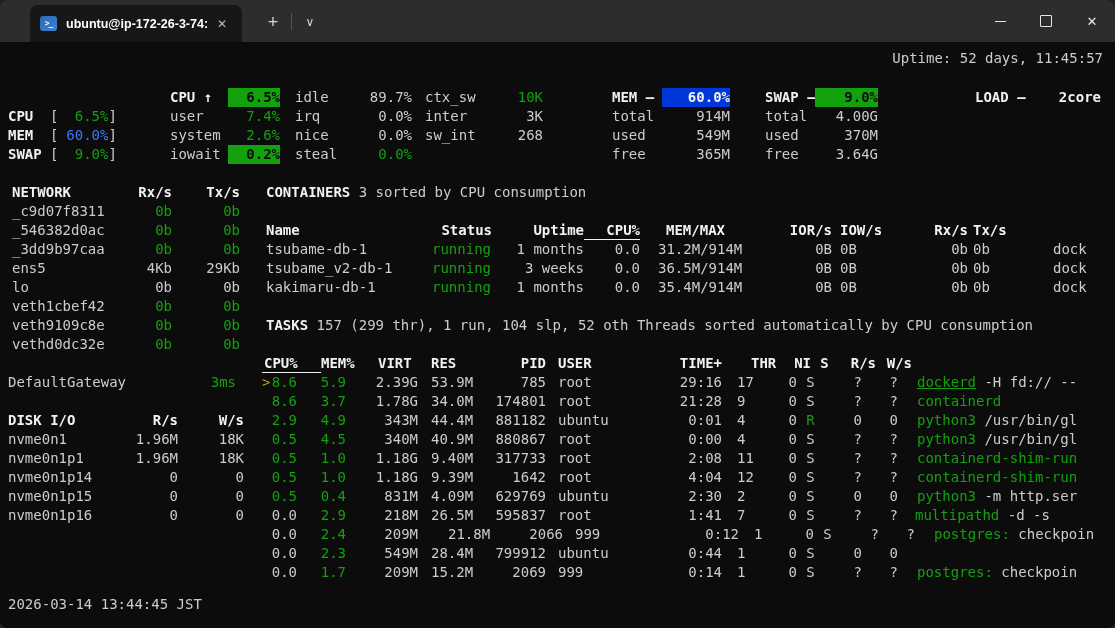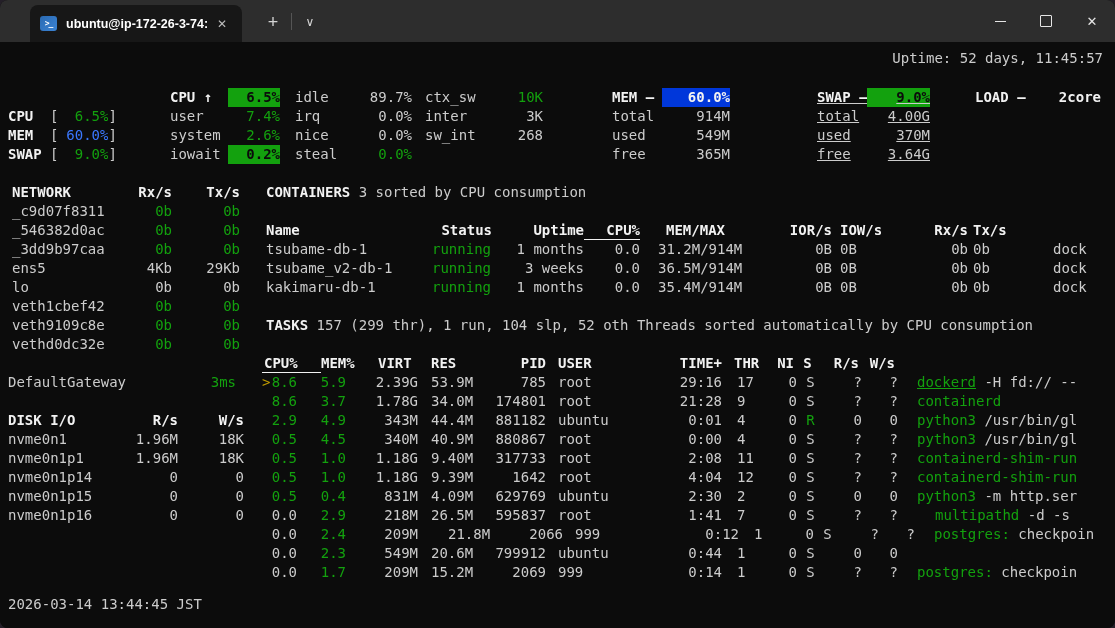--- a/index.html
+++ b/index.html
@@ -181,21 +181,21 @@
             <span class="cell r w" style="width:68px">549M</span>
           </div>
 
           <div class="row">
             <span class="cell l w" style="width:50px">free</span>
             <span class="cell r w" style="width:68px">365M</span>
           </div>
         </div>
     </div>
 
-    <div class="sec" style="top:46px;left:817px;text-decoration:underline;">
+    <div class="sec" style="top:46px;left:765px;">
       <div class="row">
         <span class="cell l bw" style="width:50px">SWAP –</span>
         <span class="cell r bgg" style="width:63px">9.0%</span>
       </div>
       <div>
 
           <div class="row">
             <span class="cell l w" style="width:50px">total</span>
             <span class="cell r w" style="width:63px">4.00G</span>
           </div>
@@ -391,21 +391,21 @@
         <span class="cell w"> Threads sorted automatically by CPU consumption</span>
       </div>
       <div class="row" style="margin-top:19px">
         <span class="cell l bw uln" style="width:59px;text-indent:2px">CPU%</span>
         <span class="cell l bw" style="width:57px">MEM%</span>
         <span class="cell l bw" style="width:53px">VIRT</span>
         <span class="cell l bw" style="width:52px">RES</span>
         <span class="cell r bw" style="width:63px">PID</span>
         <span class="cell l bw" style="width:88px;margin-left:12px">USER</span>
         <span class="cell r bw" style="width:76px">TIME+</span>
-        <span class="cell l bw" style="width:30px;margin-left:12px">THR</span>
+        <span class="cell l bw" style="width:30px;margin-left:29px">THR</span>
         <span class="cell r bw" style="width:30px">NI</span>
         <span class="cell c bw" style="width:27px">S</span>
         <span class="cell r bw" style="width:38px">R/s</span>
         <span class="cell r bw" style="width:36px">W/s</span>
       </div>
       <div>
 
           <div class="row">
             <span class="cell l y" style="width:9px">&gt;</span>
             <span class="cell r g" style="width:26px">8.6</span>
@@ -532,21 +532,21 @@
             <span class="cell r w" style="width:72px">218M</span>
             <span class="cell l w" style="width:52px;margin-left:13px">26.5M</span>
             <span class="cell r w" style="width:63px">595837</span>
             <span class="cell l w" style="width:88px;margin-left:12px">root</span>
             <span class="cell r w" style="width:76px">1:41</span>
             <span class="cell l w" style="width:30px;margin-left:15px">7</span>
             <span class="cell r w" style="width:30px">0</span>
             <span class="cell c w" style="width:27px">S</span>
             <span class="cell r w" style="width:38px">?</span>
             <span class="cell r w" style="width:36px">?</span>
-            <span class="cell l" style="margin-left:37px"><span class="g">multipathd</span><span class="w"> -d -s</span></span>
+            <span class="cell l" style="margin-left:17px"><span class="g">multipathd</span><span class="w"> -d -s</span></span>
           </div>
 
           <div class="row">
             <span class="cell l y" style="width:9px"></span>
             <span class="cell r w" style="width:26px">0.0</span>
             <span class="cell r g" style="width:49px">2.4</span>
             <span class="cell r w" style="width:72px">209M</span>
             <span class="cell l w" style="width:52px;margin-left:30px">21.8M</span>
             <span class="cell r w" style="width:63px">2066</span>
             <span class="cell l w" style="width:88px;margin-left:12px">999</span>
@@ -557,21 +557,21 @@
             <span class="cell r w" style="width:38px">?</span>
             <span class="cell r w" style="width:36px">?</span>
             <span class="cell l" style="margin-left:19px"><span class="g">postgres:</span><span class="w"> checkpoin</span></span>
           </div>
 
           <div class="row">
             <span class="cell l y" style="width:9px"></span>
             <span class="cell r w" style="width:26px">0.0</span>
             <span class="cell r g" style="width:49px">2.3</span>
             <span class="cell r w" style="width:72px">549M</span>
-            <span class="cell l w" style="width:52px;margin-left:13px">20.6M</span>
+            <span class="cell l w" style="width:52px;margin-left:13px">28.4M</span>
             <span class="cell r w" style="width:63px">799912</span>
             <span class="cell l w" style="width:88px;margin-left:12px">ubuntu</span>
             <span class="cell r w" style="width:76px">0:44</span>
             <span class="cell l w" style="width:30px;margin-left:15px">1</span>
             <span class="cell r w" style="width:30px">0</span>
             <span class="cell c w" style="width:27px">S</span>
             <span class="cell r w" style="width:38px">0</span>
             <span class="cell r w" style="width:36px">0</span>
           </div>
 

